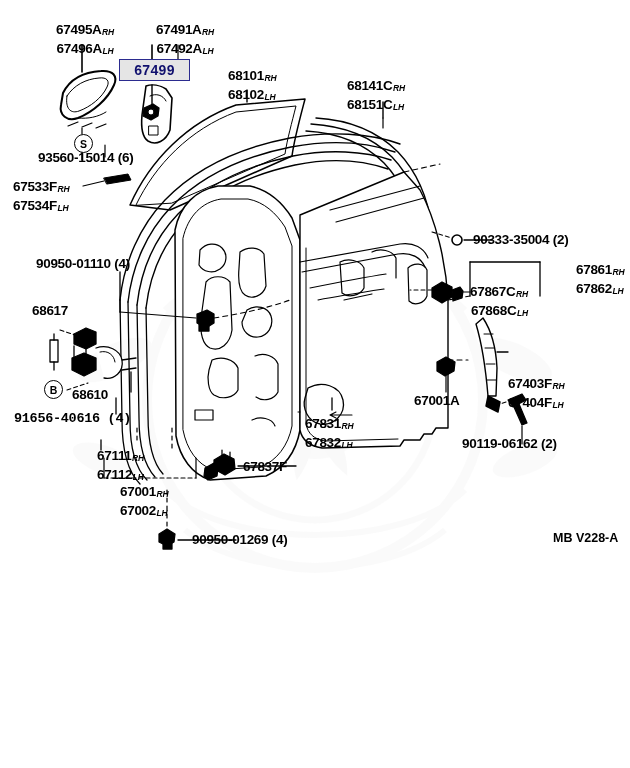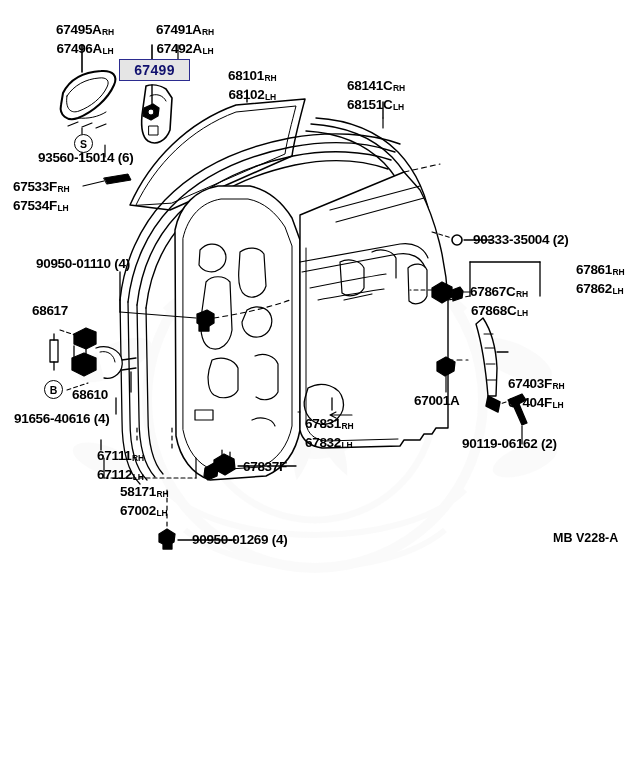--- a/index.html
+++ b/index.html
@@ -9,21 +9,21 @@
 
   .wm{position:absolute;left:0;top:0;width:630px;height:768px;
       opacity:.10;pointer-events:none;}
 
   .art{position:absolute;left:0;top:0;width:630px;height:768px;
        pointer-events:none;}
 
   .lbl{position:absolute;font-weight:bold;font-size:13.5px;
        letter-spacing:-.3px;line-height:15.5px;white-space:nowrap;}
   .lbl .sub{font-size:8.5px;font-weight:bold;vertical-align:-1px;
-            letter-spacing:-.2px;margin-left:.5px;}
+            letter-spacing:-.2px;margin-left:.5px;font-style:italic;}
   .lbl.c{text-align:center;}
 
   .hl{position:absolute;background:#e5e5e5;border:1.6px solid #2b2b8f;
       color:#10106e;font-weight:bold;font-size:14px;letter-spacing:.3px;
       display:flex;align-items:center;justify-content:center;}
 
   .code{position:absolute;font-weight:bold;font-size:12.5px;letter-spacing:0;}
 
   .circ{position:absolute;border:1.7px solid #000;border-radius:50%;
         display:flex;align-items:center;justify-content:center;
@@ -318,21 +318,21 @@
     <div><span>67496A</span><span class="sub">LH</span></div>
   </div>
 
   <div class="lbl c" style="left:130px;top:22px;width:110px;">
     <div><span>67491A</span><span class="sub">RH</span></div>
     <div><span>67492A</span><span class="sub">LH</span></div>
   </div>
 
   <div class="hl" style="left:119px;top:59px;width:69px;height:20px;">67499</div>
 
-  <div class="lbl" style="left:228px;top:68px;text-align:center;">
+  <div class="lbl" style="left:228px;top:68px;">
     <div><span>68101</span><span class="sub">RH</span></div>
     <div><span>68102</span><span class="sub">LH</span></div>
   </div>
 
   <div class="lbl" style="left:347px;top:78px;">
     <div><span>68141C</span><span class="sub">RH</span></div>
     <div><span>68151C</span><span class="sub">LH</span></div>
   </div>
 
   <div class="circ" style="left:74px;top:134px;width:17px;height:17px;">S</div>
@@ -345,29 +345,29 @@
   </div>
 
   <div class="lbl" style="left:36px;top:256px;">90950-01110 (4)</div>
 
   <div class="lbl" style="left:32px;top:303px;">68617</div>
 
   <div class="circ" style="left:44px;top:380px;width:17px;height:17px;">B</div>
 
   <div class="lbl" style="left:72px;top:387px;">68610</div>
 
-  <div class="lbl" style="left:14px;top:411px;">91656-40616 (4)</div>
+  <div class="lbl" style="left:14px;top:411px;font-family:Liberation Mono, monospace;">91656-40616 (4)</div>
 
   <div class="lbl" style="left:97px;top:448px;">
     <div><span>67111</span><span class="sub">RH</span></div>
     <div><span>67112</span><span class="sub">LH</span></div>
   </div>
 
   <div class="lbl" style="left:120px;top:484px;">
-    <div><span>58171</span><span class="sub">RH</span></div>
+    <div><span>67001</span><span class="sub">RH</span></div>
     <div><span>67002</span><span class="sub">LH</span></div>
   </div>
 
   <div class="lbl" style="left:243px;top:459px;">67837F</div>
 
   <div class="lbl" style="left:192px;top:532px;">90950-01269 (4)</div>
 
   <div class="lbl" style="left:305px;top:416px;">
     <div><span>67831</span><span class="sub">RH</span></div>
     <div><span>67832</span><span class="sub">LH</span></div>

